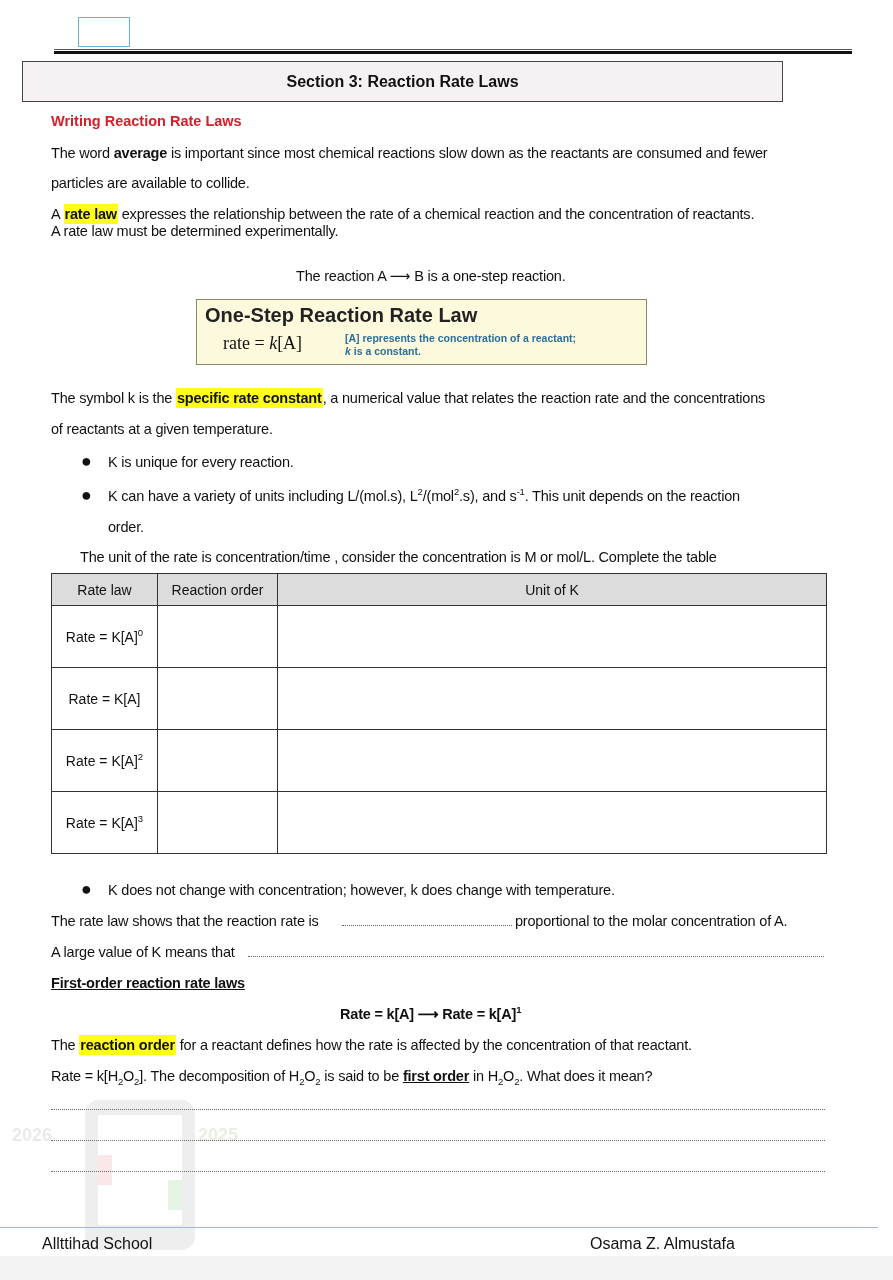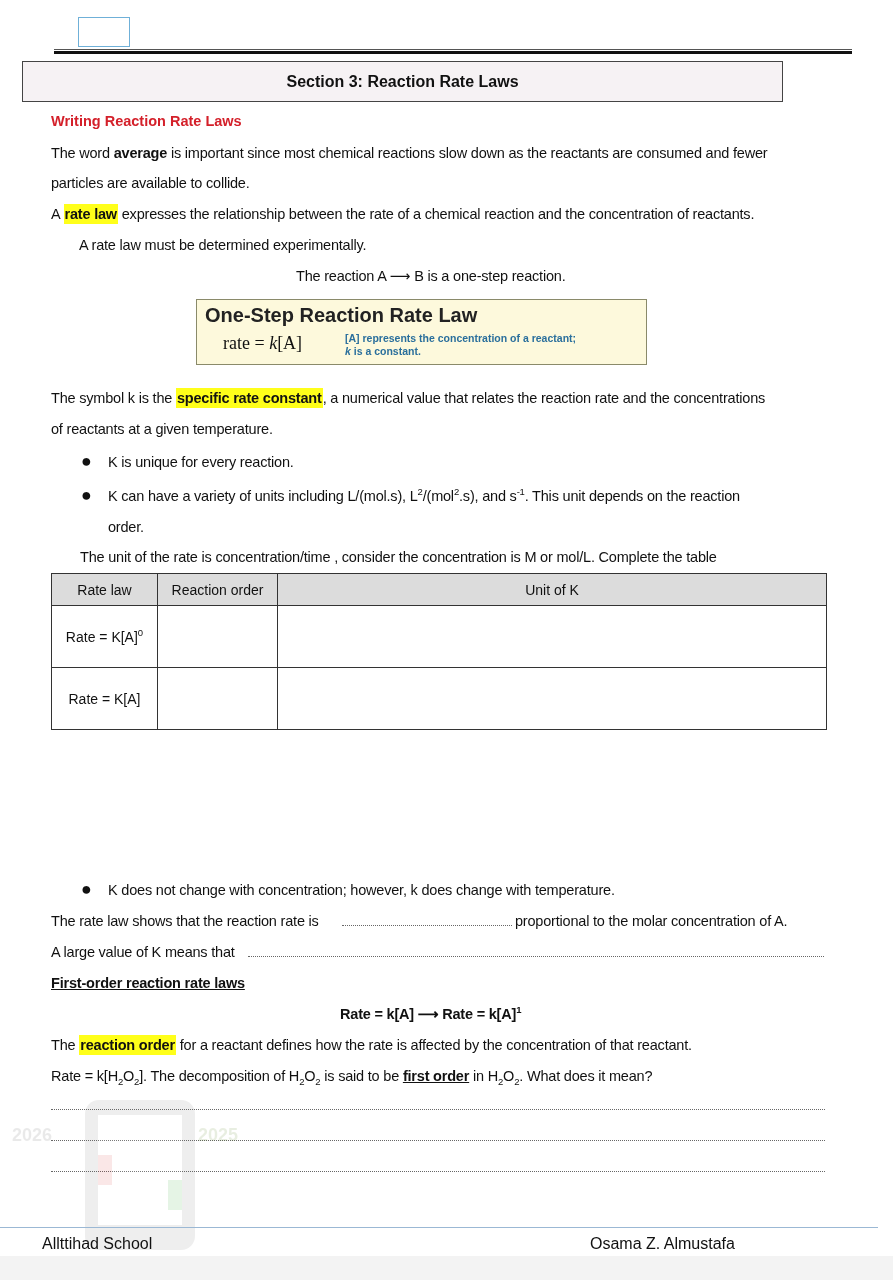--- a/index.html
+++ b/index.html
@@ -57,21 +57,21 @@
 <div class="abs red-head" style="left:51px; top:113px;">Writing Reaction Rate Laws</div>
 
 <div class="abs txt" style="left:51px; top:143px;">
   <span>The word </span><b>average</b><span> is important since most chemical reactions slow down as the reactants are consumed and fewer</span>
 </div>
 <div class="abs txt" style="left:51px; top:173px;">particles are available to collide.</div>
 
 <div class="abs txt" style="left:51px; top:204px;">
   <span>A </span><span class="hl">rate law</span><span> expresses the relationship between the rate of a chemical reaction and the concentration of reactants.</span>
 </div>
-<div class="abs txt" style="left:51px; top:235px;margin-left:28px;">A rate law must be determined experimentally.</div>
+<div class="abs txt" style="left:51px; top:221px;">A rate law must be determined experimentally.</div>
 
 <div class="abs txt" style="left:296px; top:266px;">The reaction A ⟶ B is a one-step reaction.</div>
 
 <div class="abs rate-box">
   <div class="title">One-Step Reaction Rate Law</div>
   <div class="formula">
     <span>rate = </span><i>k</i><span>[A]</span>
   </div>
   <div class="note">
     <div>[A] represents the concentration of a reactant;</div>
@@ -112,20 +112,30 @@
     <tr>
       <td><span>Rate = K[A]</span><sup>0</sup></td>
       <td></td>
       <td></td>
     </tr>
     <tr>
       <td><span>Rate = K[A]</span><sup></sup></td>
       <td></td>
       <td></td>
     </tr>
+    <tr>
+      <td><span>Rate = K[A]</span><sup>2</sup></td>
+      <td></td>
+      <td></td>
+    </tr>
+    <tr>
+      <td><span>Rate = K[A]</span><sup>3</sup></td>
+      <td></td>
+      <td></td>
+    </tr>
   </tbody>
 </table>
 
 <div class="abs bullet" style="left:81px; top:879px;">●</div>
 <div class="abs txt" style="left:108px; top:880px;">K does not change with concentration; however, k does change with temperature.</div>
 
 <div class="abs txt" style="left:51px; top:911px;">
   <span>The rate law shows that the reaction rate is </span>
 </div>
 <div class="dotline" style="left:342px; top:925px; width:170px;"></div>

